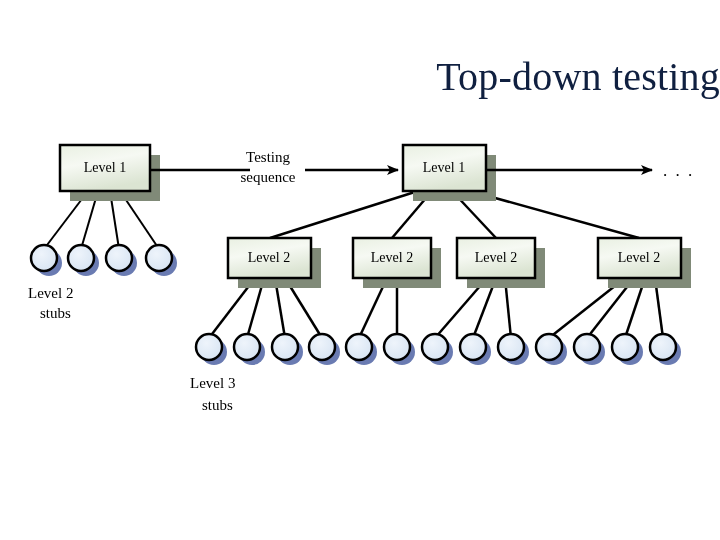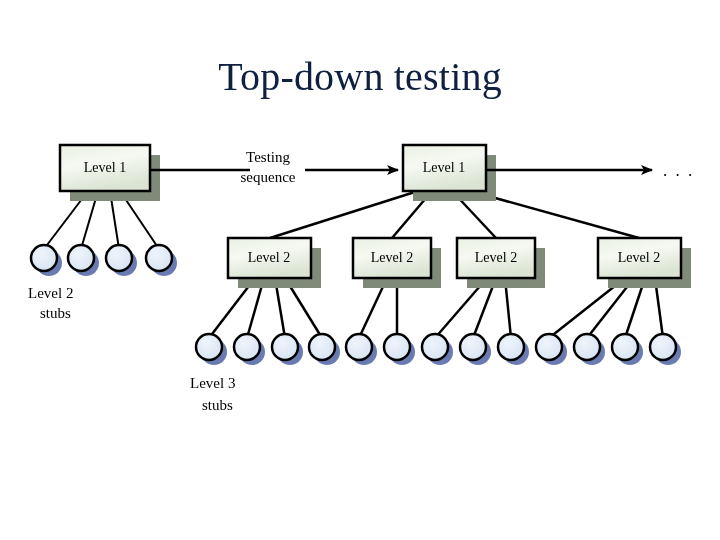--- a/index.html
+++ b/index.html
@@ -4,21 +4,21 @@
 <style>
   html,body{margin:0;padding:0;background:#ffffff;}
   body{
     width:720px;height:540px;overflow:hidden;
     font-family:"Liberation Serif", serif;
     position:relative;
   }
   #slide{position:absolute;inset:0;width:720px;height:540px;background:#ffffff;}
   #title{
     position:absolute;left:0;top:54px;width:720px;
-    text-align:center;
+    text-align:right;
     font-family:"Liberation Serif", serif;
     font-size:40px;line-height:46px;
     color:#102040;
     letter-spacing:0.2px;
     white-space:nowrap;
   }
   #diagram{position:absolute;left:0;top:0;width:720px;height:540px;}
   .node-label{
     font-family:"Liberation Serif", serif;
     font-size:14px;

